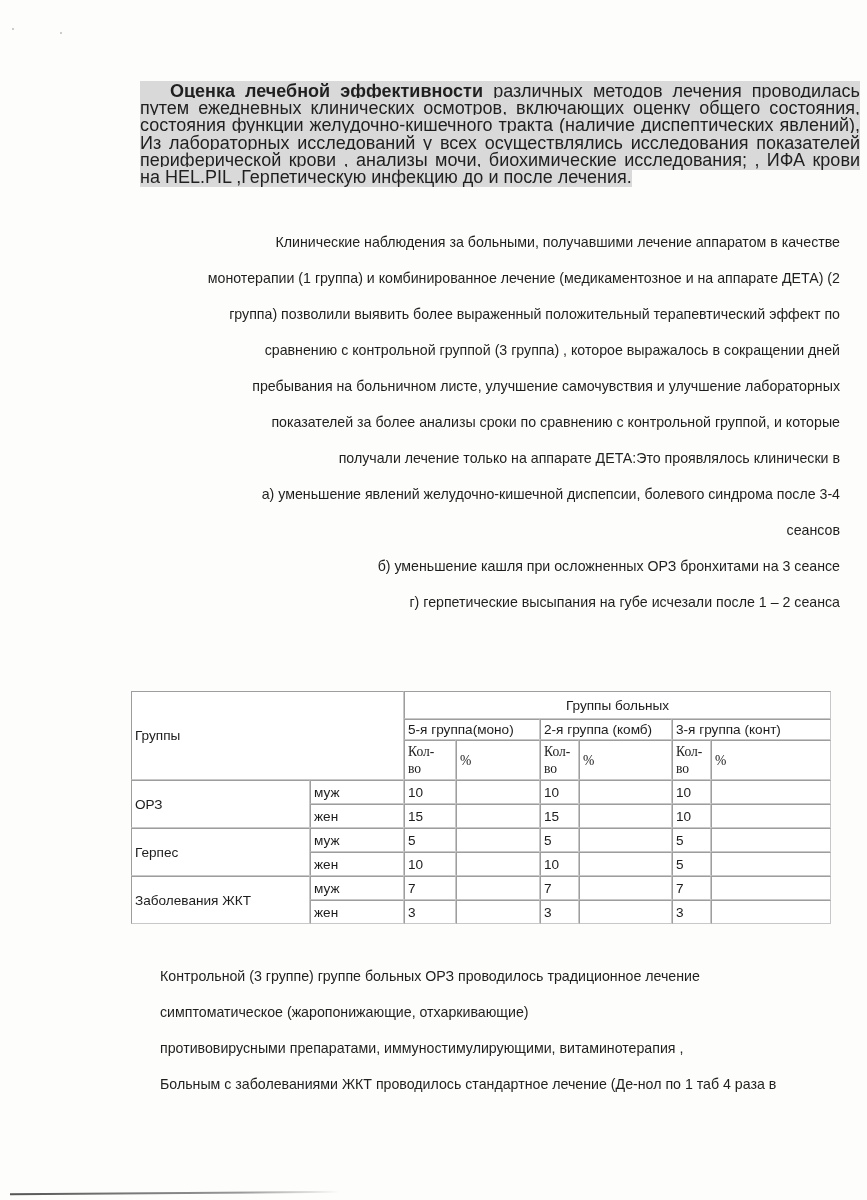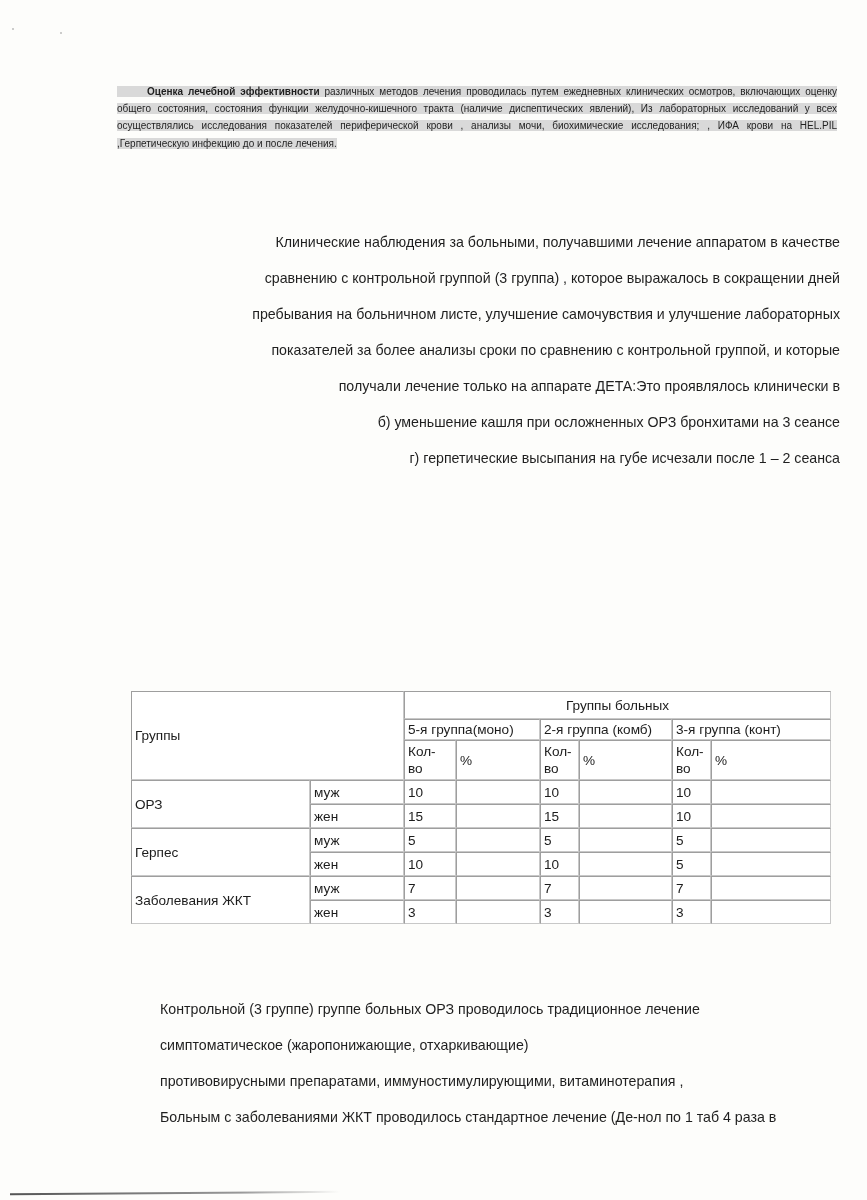--- a/index.html
+++ b/index.html
@@ -4,22 +4,22 @@
   <style>
     html, body { margin: 0; padding: 0; }
     body {
       width: 867px; height: 1200px; position: relative; overflow: hidden;
       background: #fdfdfb;
       font-family: "Liberation Sans", sans-serif;
       color: #1f1f1f;
     }
     .speck { position: absolute; width: 2px; height: 2px; background: #bbb; border-radius: 1px; }
     .intro {
-      position: absolute; left: 117px; top: 83px; width: 720px;
-      font-size: 10px; line-height: 17.2px; text-align: justify;
+      position: absolute; left: 140px; top: 83px; width: 720px;
+      font-size: 18px; line-height: 17.2px; text-align: justify;
     }
     .intro .hl { background: #d9d9d9; box-decoration-break: clone; -webkit-box-decoration-break: clone; }
     .intro b { font-weight: bold; }
     .indent { display: inline-block; width: 30px; }
     .para {
       position: absolute; left: 140px; top: 232px; width: 700px;
       font-size: 14.2px;
     }
     .para .line { height: 36px; line-height: 20px; white-space: nowrap; text-align: right; }
     .para .line.first { padding-left: 16px; }
@@ -28,56 +28,59 @@
       position: absolute; left: 131px; top: 691px; width: 700px;
       border-collapse: separate; border-spacing: 0;
       font-size: 13.6px; color: #1c1c1c;
     }
     table.groups td {
       border-top: 1px solid #9e9e9e; border-left: 1px solid #9e9e9e;
       border-right: 1px solid #c8c8c8; border-bottom: 1px solid #c8c8c8;
       padding: 2px 3px; vertical-align: middle; background: #fff;
     }
     .hdr-top td { height: 22px; }
-    .kolvo { line-height: 17px; }
+    .kolvo { line-height: 17px; font-family: Liberation Serif, serif; }
     .c-diag { width: 175px; }
     .c-sex { width: 86px; }
     .c-k1 { width: 44px; } .c-p1 { width: 76px; }
     .c-k2 { width: 31px; } .c-p2 { width: 85px; }
     .c-k3 { width: 31px; } .c-p3 { width: 112px; }
     .data td { height: 18px; }
     .center { text-align: center; }
     .after {
       position: absolute; left: 160px; top: 966px; width: 680px;
       font-size: 14.2px;
-      margin-top: 33px;
     }
     .after .line { height: 36px; line-height: 20px; white-space: nowrap; }
     .bottom-rule {
       position: absolute; left: 10px; top: 1192px; width: 330px; height: 2px;
       background: linear-gradient(90deg, #555, #999 70%, rgba(200,200,200,0));
       transform: rotate(-0.4deg);
     }
   </style>
 </head>
 <body>
 
 <span class="speck" style="left:12px;top:28px;"></span>
 <span class="speck" style="left:60px;top:32px;"></span>
 
 <div class="intro">
   <span class="hl"><span class="indent"></span><b>Оценка лечебной эффективности</b><span> различных методов лечения проводилась путем ежедневных клинических осмотров, включающих оценку общего состояния,  состояния функции желудочно-кишечного тракта (наличие диспептических явлений),  Из лабораторных исследований у всех  осуществлялись исследования показателей периферической крови , анализы мочи, биохимические исследования;  , ИФА крови на HEL.PIL ,Герпетическую инфекцию до и после лечения.</span></span>
 </div>
 
 <div class="para">
   <div class="line first">Клинические наблюдения за больными, получавшими лечение аппаратом  в качестве</div>
+  <div class="line rest">монотерапии (1 группа) и комбинированное лечение (медикаментозное и на аппарате ДЕТА) (2</div>
+  <div class="line rest">группа) позволили выявить более выраженный положительный терапевтический эффект по</div>
   <div class="line rest">сравнению с контрольной группой (3 группа) , которое выражалось в сокращении дней</div>
   <div class="line rest">пребывания на больничном листе, улучшение самочувствия  и улучшение лабораторных</div>
   <div class="line rest">показателей за более анализы сроки по сравнению с контрольной группой, и которые</div>
   <div class="line rest">получали лечение только на аппарате ДЕТА:Это проявлялось клинически в</div>
+  <div class="line rest">а) уменьшение явлений желудочно-кишечной диспепсии,  болевого синдрома после 3-4</div>
+  <div class="line rest">сеансов</div>
   <div class="line rest">б) уменьшение кашля при осложненных ОРЗ бронхитами на 3 сеансе</div>
   <div class="line rest">г) герпетические высыпания на губе исчезали после 1 – 2 сеанса</div>
 </div>
 
 <table class="groups outer">
   <tbody>
       <tr class="hdr-top">
     <td class="c-diag" colspan="2" rowspan="3">Группы</td>
     <td class="center" colspan="6">Группы больных</td>
   </tr>

